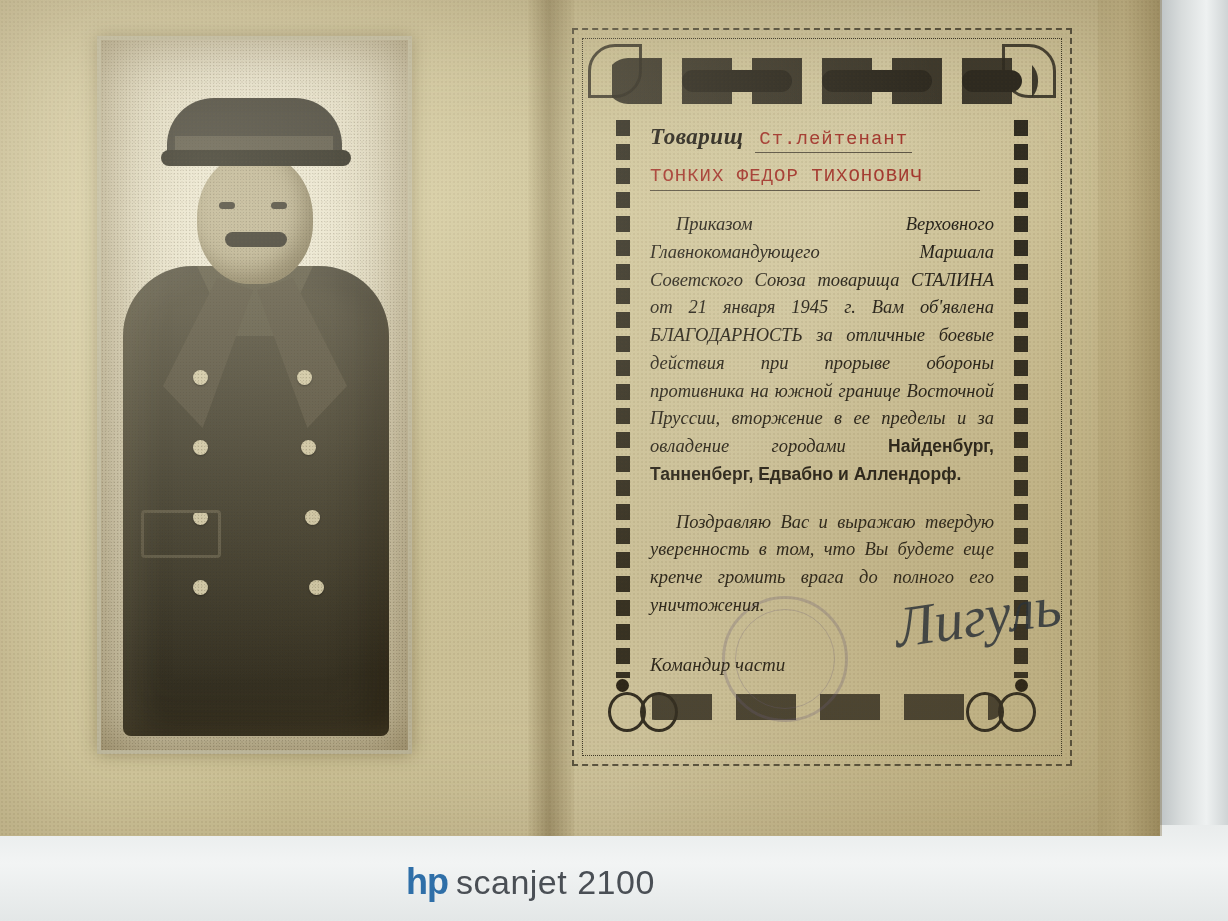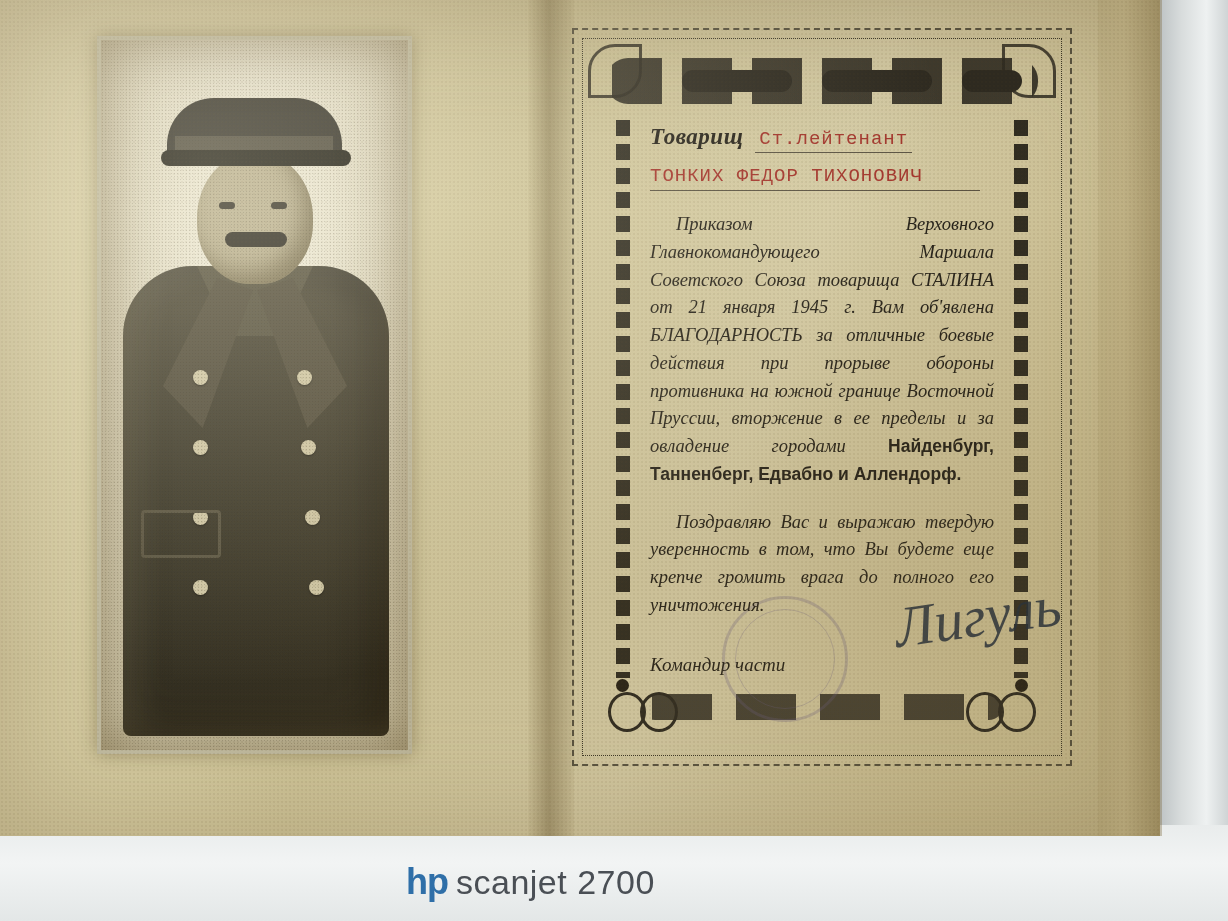--- a/index.html
+++ b/index.html
@@ -120,21 +120,21 @@
 <body>
 
 <div class="scene">
 
   <div class="bed"></div>
   <div class="bed-right"></div>
   <div class="bed-bottom"></div>
 
   <div class="brand">
     <span class="hp">hp</span>
-    <span class="model">scanjet 2700</span>
+    <span class="model">scanjet 2100</span>
   </div>
 
   <div class="booklet">
 
     <div class="page-left">
       <div class="photo-frame">
         <div class="photo">
           <div class="p-bg"></div>
           <div class="p-coat"></div>
           <div class="p-collar"></div>

